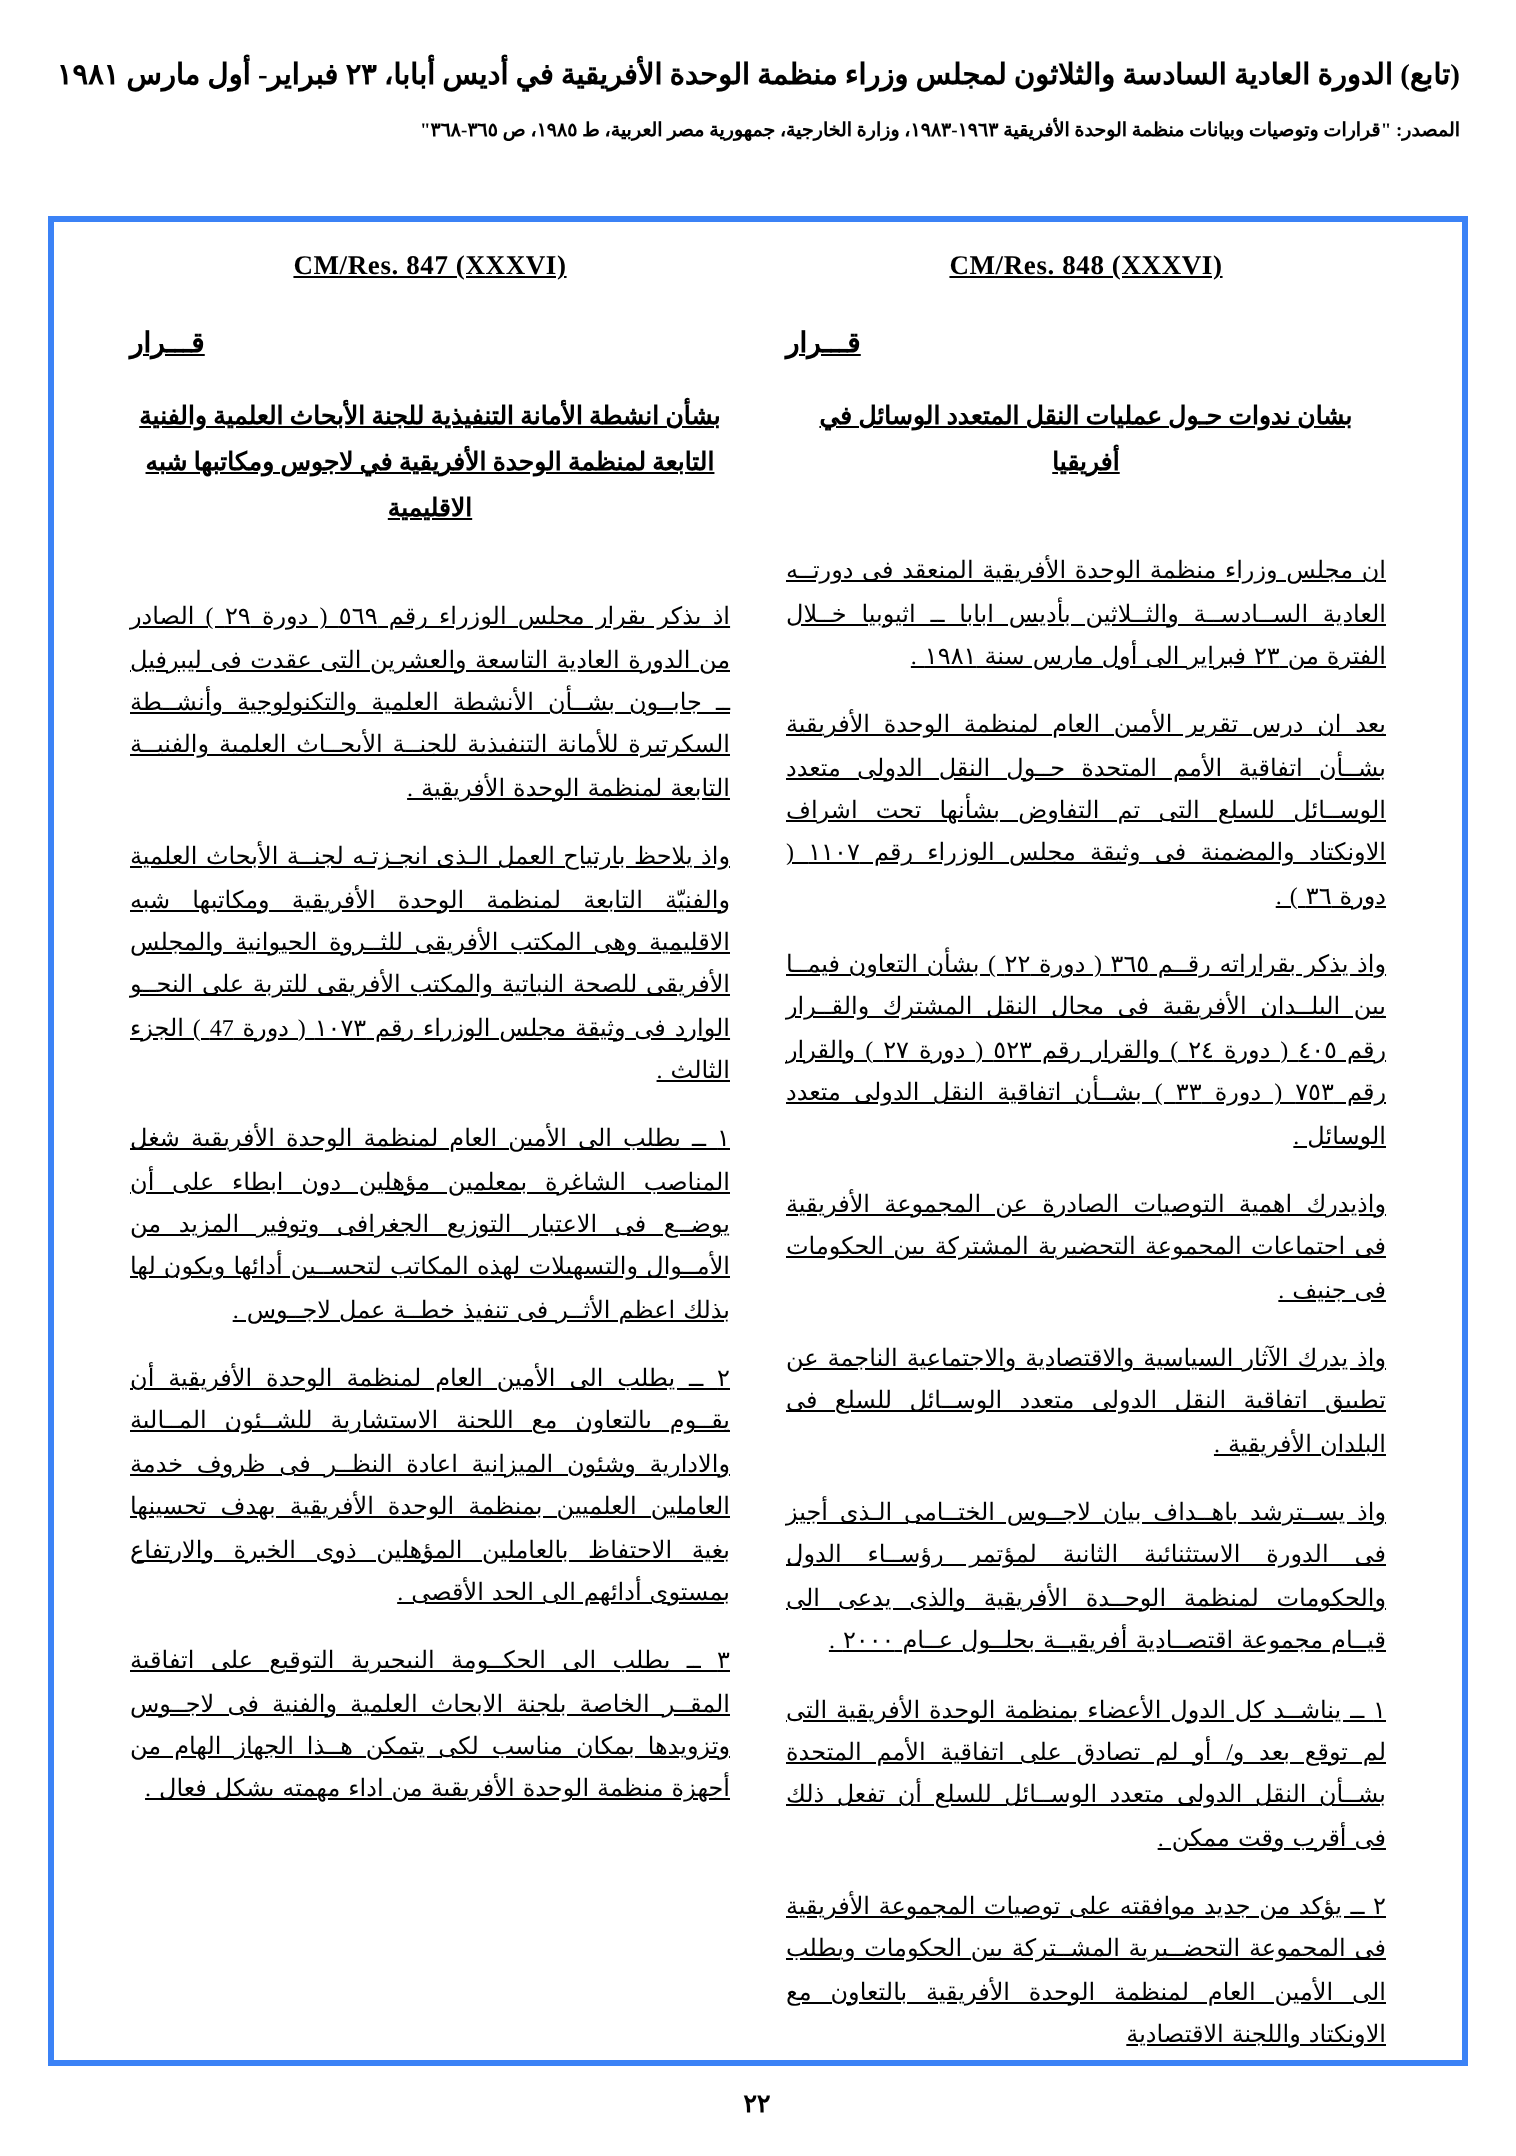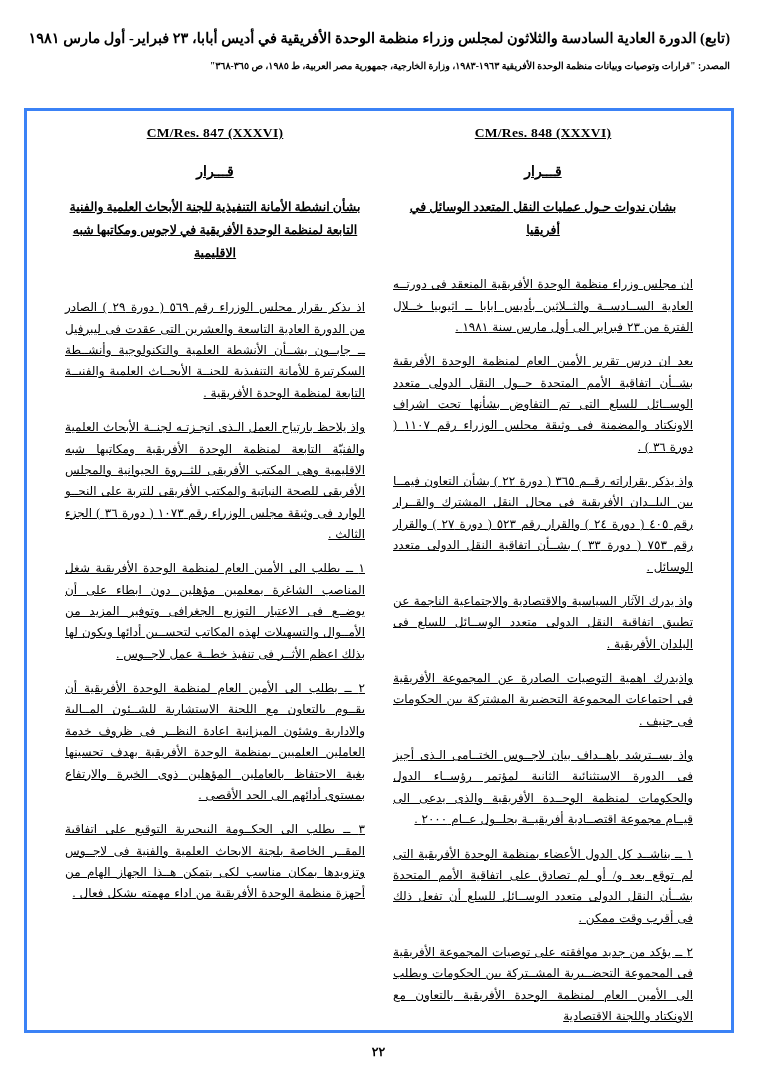--- a/index.html
+++ b/index.html
@@ -69,21 +69,21 @@
   .res-id {
     direction: ltr;
     text-align: center;
     font-family: "Liberation Serif", serif;
     font-size: 13.5px;
     font-weight: bold;
     letter-spacing: 0.3px;
     margin-bottom: 22px;
   }
   .qarar {
-    text-align: center;
+    text-align: left;
     font-size: 14px;
     font-weight: bold;
     letter-spacing: 4px;
     margin-bottom: 16px;
   }
   .subject {
     text-align: center;
     font-size: 12.5px;
     font-weight: bold;
     line-height: 1.85;
@@ -119,35 +119,35 @@
   </div>
 
   <div class="frame">
     <div class="cols">
 
       <div class="col col-right">
         <div class="res-id">CM/Res. 847 (XXXVI)</div>
         <div class="qarar">قـــرار</div>
         <div class="subject">بشأن انشطة الأمانة التنفيذية للجنة الأبحاث العلمية والفنية التابعة لمنظمة الوحدة الأفريقية في لاجوس ومكاتبها شبه الاقليمية</div>
         <div class="para">اذ يذكر بقرار مجلس الوزراء رقم ٥٦٩ ( دورة ٢٩ ) الصادر من الدورة العادية التاسعة والعشرين التى عقدت فى ليبرفيل ــ جابــون بشــأن الأنشطة العلمية والتكنولوجية وأنشــطة السكرتيرة للأمانة التنفيذية للجنــة الأبحــاث العلمية والفنيــة التابعة لمنظمة الوحدة الأفريقية .</div>
-        <div class="para">واذ يلاحظ بارتياح العمل الـذى انجـزتـه لجنــة الأبحاث العلمية والفنيّة التابعة لمنظمة الوحدة الأفريقية ومكاتبها شبه الاقليمية وهى المكتب الأفريقى للثــروة الحيوانية والمجلس الأفريقى للصحة النباتية والمكتب الأفريقى للتربة على النحــو الوارد فى وثيقة مجلس الوزراء رقم ١٠٧٣ ( دورة ٣٦ ) الجزء الثالث .</div>
+        <div class="para">واذ يلاحظ بارتياح العمل الـذى انجـزتـه لجنــة الأبحاث العلمية والفنيّة التابعة لمنظمة الوحدة الأفريقية ومكاتبها شبه الاقليمية وهى المكتب الأفريقى للثــروة الحيوانية والمجلس الأفريقى للصحة النباتية والمكتب الأفريقى للتربة على النحــو الوارد فى وثيقة مجلس الوزراء رقم ١٠٧٣ ( دورة 47 ) الجزء الثالث .</div>
         <div class="para">١ ــ يطلب الى الأمين العام لمنظمة الوحدة الأفريقية شغل المناصب الشاغرة بمعلمين مؤهلين دون ابطاء على أن يوضــع فى الاعتبار التوزيع الجغرافى وتوفير المزيد من الأمــوال والتسهيلات لهذه المكاتب لتحســين أدائها ويكون لها بذلك اعظم الأثــر فى تنفيذ خطــة عمل لاجــوس .</div>
         <div class="para">٢ ــ يطلب الى الأمين العام لمنظمة الوحدة الأفريقية أن يقــوم بالتعاون مع اللجنة الاستشارية للشــئون المــالية والادارية وشئون الميزانية اعادة النظــر فى ظروف خدمة العاملين العلميين بمنظمة الوحدة الأفريقية بهدف تحسينها بغية الاحتفاظ بالعاملين المؤهلين ذوى الخبرة والارتفاع بمستوى أدائهم الى الحد الأقصى .</div>
         <div class="para">٣ ــ يطلب الى الحكــومة النيجيرية التوقيع على اتفاقية المقــر الخاصة بلجنة الابحاث العلمية والفنية فى لاجــوس وتزويدها بمكان مناسب لكى يتمكن هــذا الجهاز الهام من أجهزة منظمة الوحدة الأفريقية من اداء مهمته بشكل فعال .</div>
       </div>
 
       <div class="col col-left">
         <div class="res-id">CM/Res. 848 (XXXVI)</div>
         <div class="qarar">قـــرار</div>
         <div class="subject">بشان ندوات حـول عمليات النقل المتعدد الوسائل في أفريقيا</div>
         <div class="para">ان مجلس وزراء منظمة الوحدة الأفريقية المنعقد فى دورتــه العادية الســادســة والثــلاثين بأديس ابابا ــ اثيوبيا خــلال الفترة من ٢٣ فبراير الى أول مارس سنة ١٩٨١ .</div>
         <div class="para">بعد ان درس تقرير الأمين العام لمنظمة الوحدة الأفريقية بشــأن اتفاقية الأمم المتحدة حــول النقل الدولى متعدد الوســائل للسلع التى تم التفاوض بشأنها تحت اشراف الاونكتاد والمضمنة فى وثيقة مجلس الوزراء رقم ١١٠٧ ( دورة ٣٦ ) .</div>
         <div class="para">واذ يذكر بقراراته رقــم ٣٦٥ ( دورة ٢٢ ) بشأن التعاون فيمــا بين البلــدان الأفريقية فى مجال النقل المشترك والقــرار رقم ٤٠٥ ( دورة ٢٤ ) والقرار رقم ٥٢٣ ( دورة ٢٧ ) والقرار رقم ٧٥٣ ( دورة ٣٣ ) بشــأن اتفاقية النقل الدولى متعدد الوسائل .</div>
+        <div class="para">واذيدرك اهمية التوصيات الصادرة عن المجموعة الأفريقية فى اجتماعات المجموعة التحضيرية المشتركة بين الحكومات فى جنيف .</div>
         <div class="para">واذ يدرك الآثار السياسية والاقتصادية والاجتماعية الناجمة عن تطبيق اتفاقية النقل الدولى متعدد الوســائل للسلع فى البلدان الأفريقية .</div>
-        <div class="para">واذيدرك اهمية التوصيات الصادرة عن المجموعة الأفريقية فى اجتماعات المجموعة التحضيرية المشتركة بين الحكومات فى جنيف .</div>
         <div class="para">واذ يســترشد باهــداف بيان لاجــوس الختــامى الـذى أجيز فى الدورة الاستثنائية الثانية لمؤتمر رؤســاء الدول والحكومات لمنظمة الوحــدة الأفريقية والذى يدعى الى قيــام مجموعة اقتصــادية أفريقيــة بحلــول عــام ٢٠٠٠ .</div>
         <div class="para">١ ــ يناشــد كل الدول الأعضاء بمنظمة الوحدة الأفريقية التى لم توقع بعد و/ أو لم تصادق على اتفاقية الأمم المتحدة بشــأن النقل الدولى متعدد الوســائل للسلع أن تفعل ذلك فى أقرب وقت ممكن .</div>
         <div class="para">٢ ــ يؤكد من جديد موافقته على توصيات المجموعة الأفريقية فى المجموعة التحضــيرية المشــتركة بين الحكومات ويطلب الى الأمين العام لمنظمة الوحدة الأفريقية بالتعاون مع الاونكتاد واللجنة الاقتصادية</div>
       </div>
 
     </div>
   </div>
 
   <div class="footer">٢٢</div>
 

